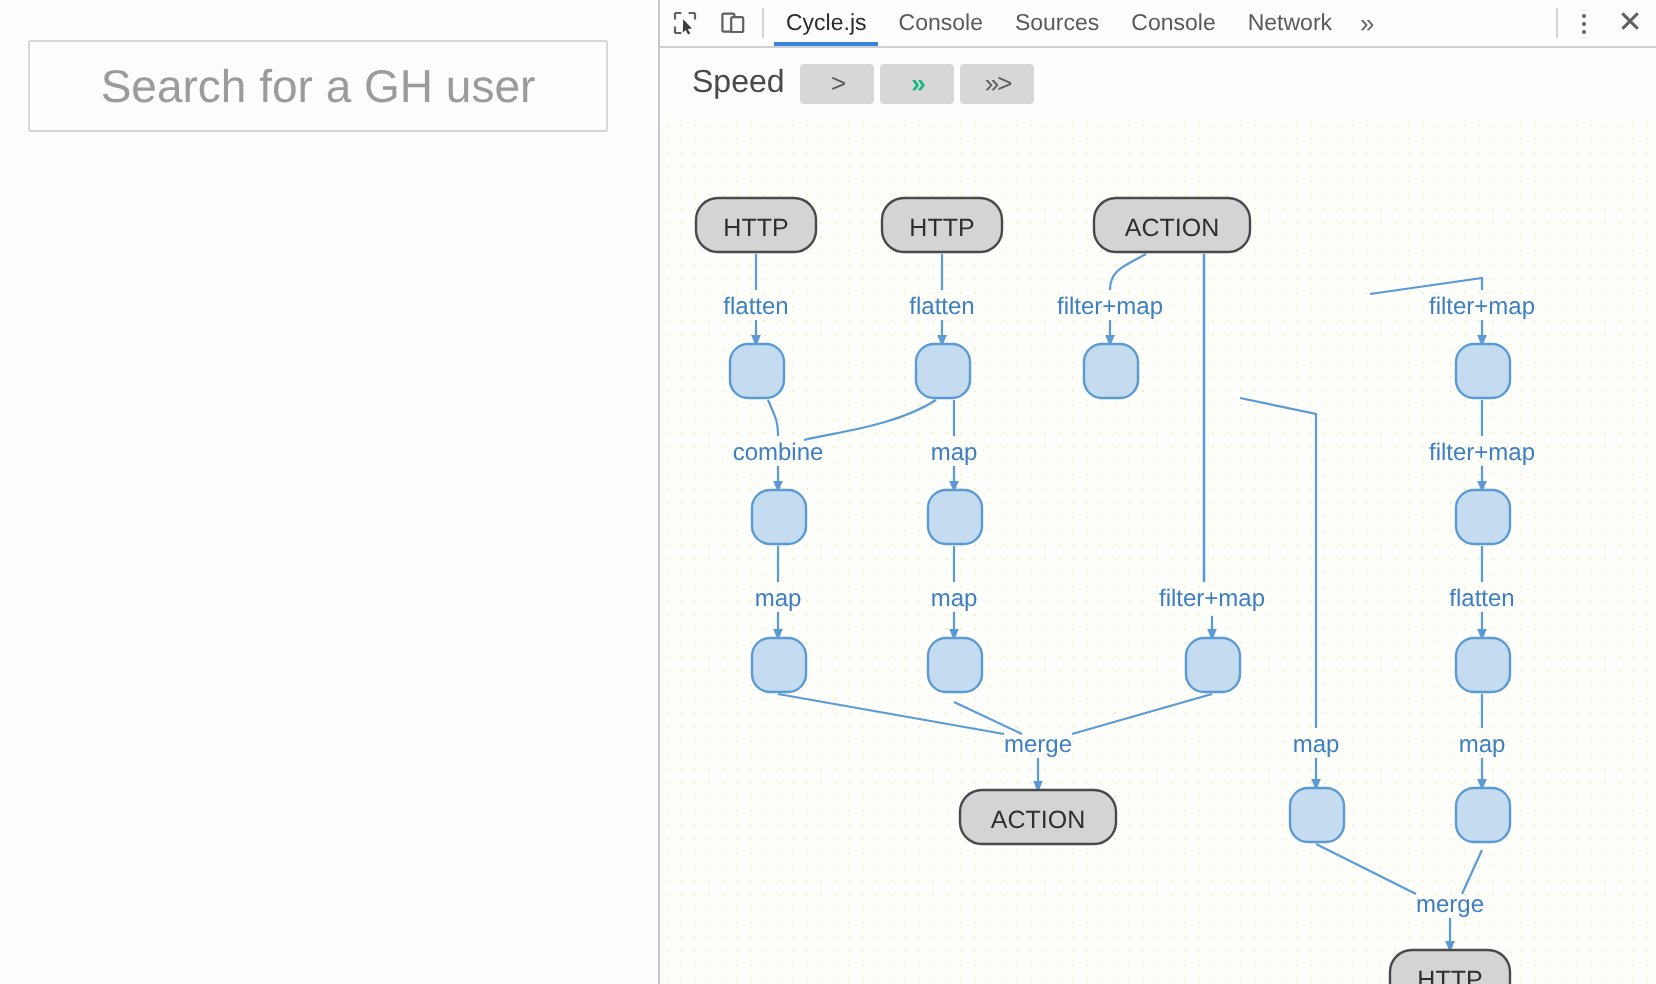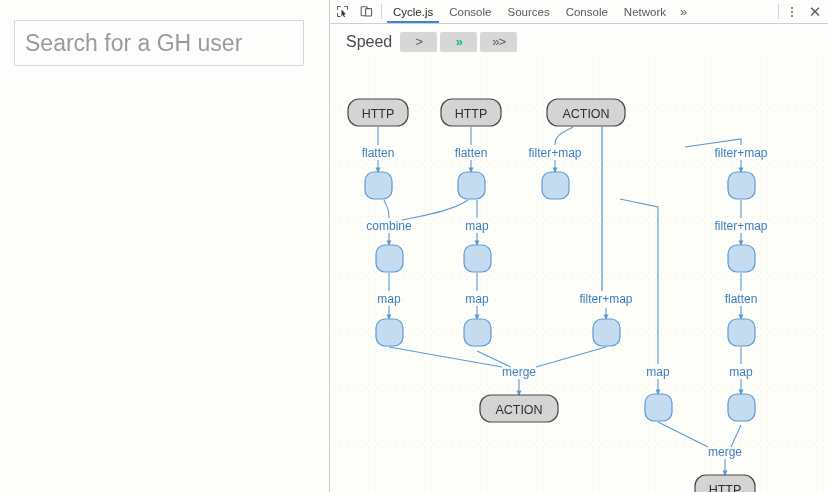--- a/index.html
+++ b/index.html
@@ -17,21 +17,21 @@
     background:#fdfdfb;
     border-right:1px solid #c8c8c8;
     position:relative;
   }
   .search-wrap{position:absolute;left:14px;top:20px;width:290px;}
   .search-input{
     box-sizing:border-box;width:290px;height:46px;
     border:1px solid #d7d7d7;background:#fdfdfb;
     font-family:"Liberation Sans",sans-serif;
     font-size:23px;color:#9b9b9b;
-    padding:0 10px;outline:none;border-radius:1px;
+    padding:0 10px;outline:none;border-radius:1px;text-align:center;
   }
   .search-input::placeholder{color:#9b9b9b;opacity:1;}
 
   
   .devtools{
     width:498px;height:492px;box-sizing:border-box;
     background:#fdfdfb;position:relative;display:flex;flex-direction:column;
   }
 
   .tabbar{

